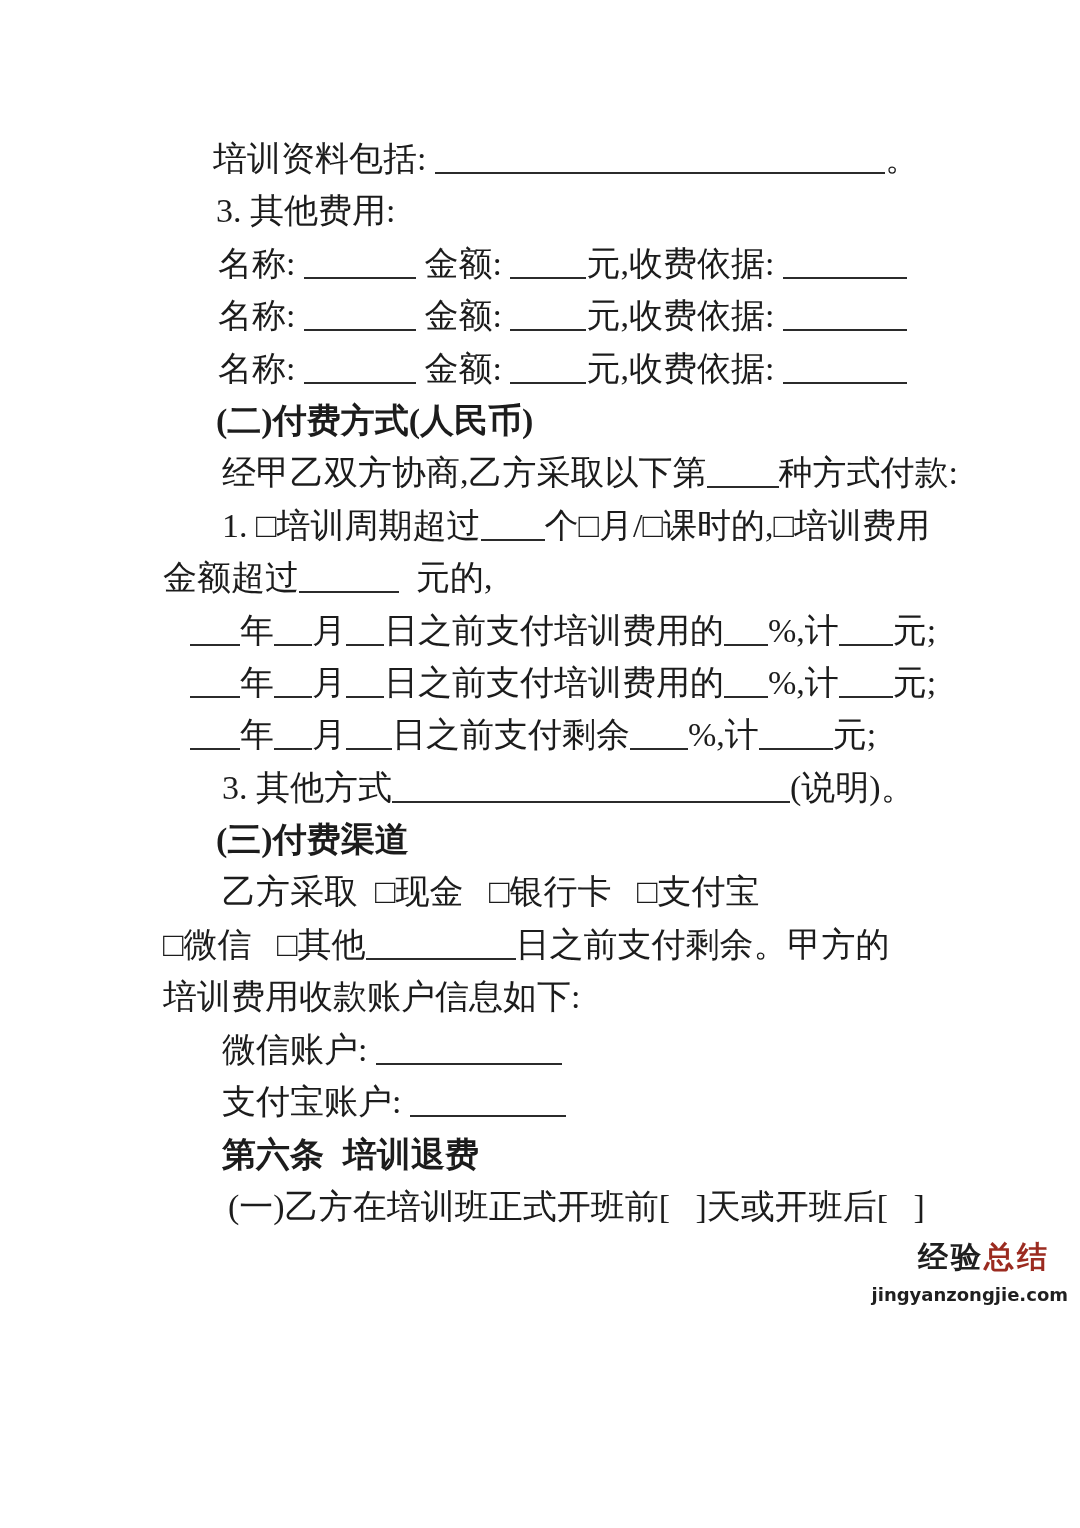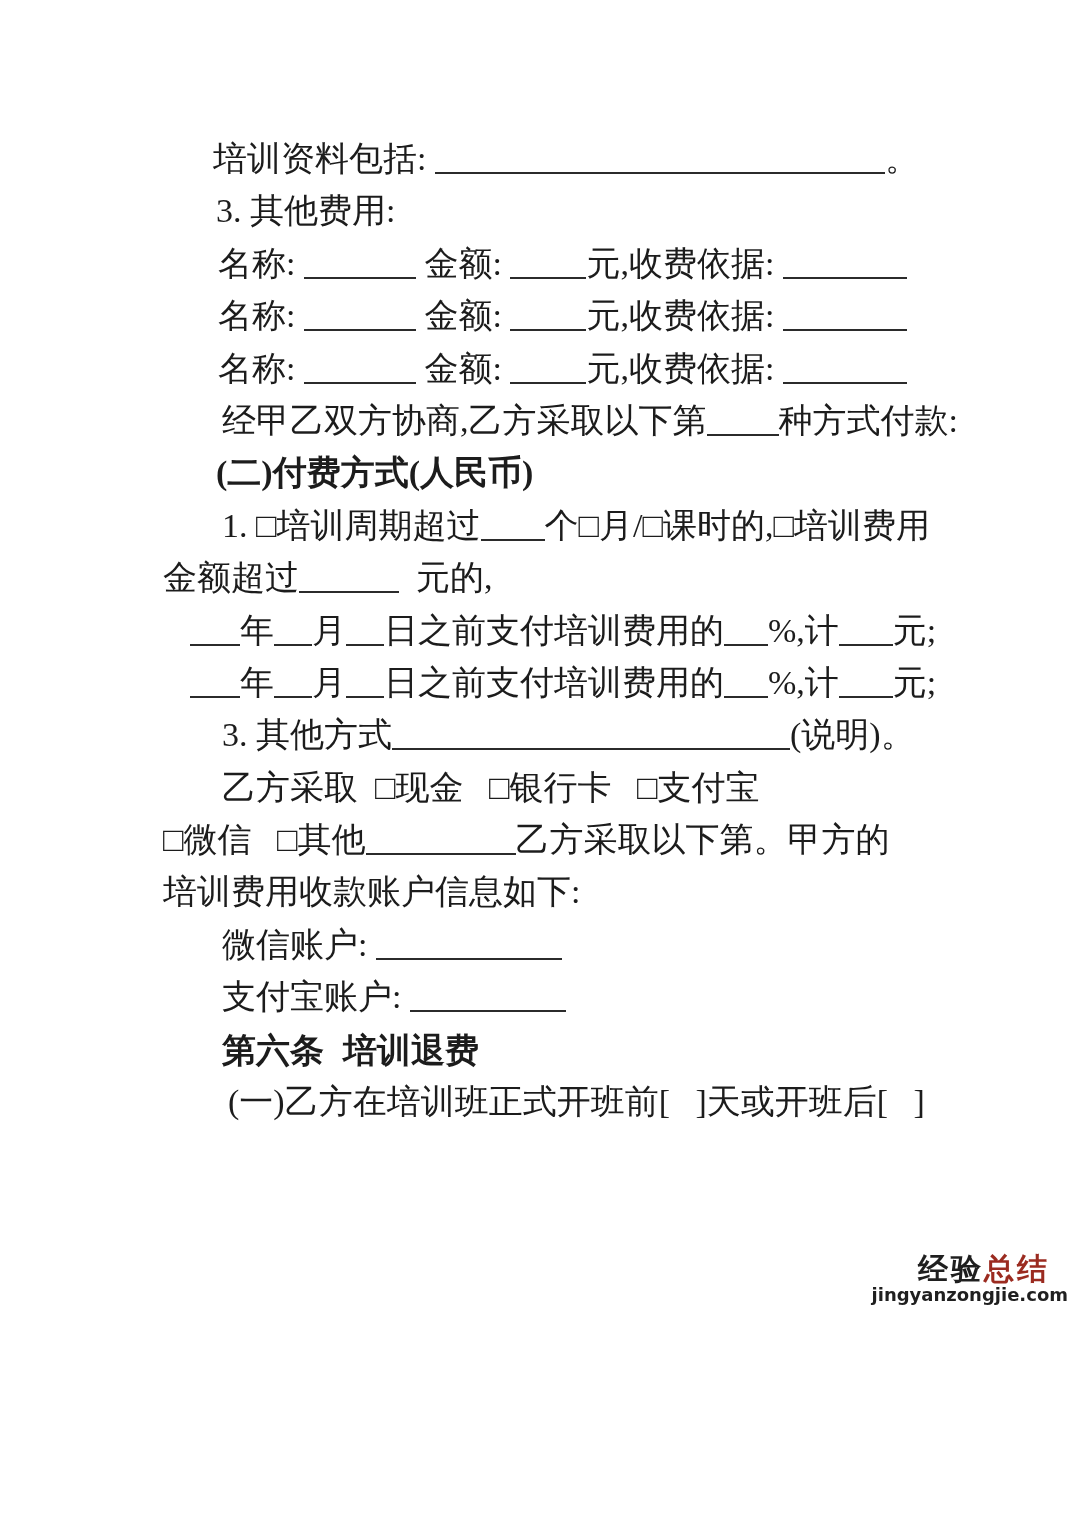--- a/index.html
+++ b/index.html
@@ -50,48 +50,50 @@
     bottom: 8px;
     text-align: right;
     font-family: "DejaVu Sans", "Liberation Sans", sans-serif;
     line-height: 1;
   }
   .wm-brand {
     font-size: 30px;
     font-weight: bold;
     letter-spacing: 3px;
     margin-right: 18px;
-    margin-bottom: 2px;
+    margin-bottom: 14px;
   }
   .wm-site {
     font-size: 18px;
     font-weight: bold;
     letter-spacing: 0px;
   }
 </style>
 </head>
 <body>
 
 <div class="page">
 
   <div class="doc">
       <div class="line" style="padding-left: 50px;"><span>培训资料包括: </span><span class="blank" style="width: 450px;"></span><span>。</span></div>
       <div class="line" style="padding-left: 53px;"><span>3. 其他费用:</span></div>
       <div class="line" style="padding-left: 55px;"><span>名称: </span><span class="blank" style="width: 112px;"></span><span> 金额: </span><span class="blank" style="width: 76px;"></span><span>元,收费依据: </span><span class="blank" style="width: 124px;"></span></div>
       <div class="line" style="padding-left: 55px;"><span>名称: </span><span class="blank" style="width: 112px;"></span><span> 金额: </span><span class="blank" style="width: 76px;"></span><span>元,收费依据: </span><span class="blank" style="width: 124px;"></span></div>
       <div class="line" style="padding-left: 55px;"><span>名称: </span><span class="blank" style="width: 112px;"></span><span> 金额: </span><span class="blank" style="width: 76px;"></span><span>元,收费依据: </span><span class="blank" style="width: 124px;"></span></div>
+      <div class="line heading" style="padding-left: 53px;"><span>(二)付费方式(人民币)</span></div>
       <div class="line" style="padding-left: 59px;"><span>经甲乙双方协商,乙方采取以下第</span><span class="blank" style="width: 72px;"></span><span>种方式付款:</span></div>
-      <div class="line heading" style="padding-left: 53px;"><span>(二)付费方式(人民币)</span></div>
       <div class="line" style="padding-left: 59px;"><span>1. □培训周期超过</span><span class="blank" style="width: 64px;"></span><span>个□月/□课时的,□培训费用</span></div>
       <div class="line" style="padding-left: 0px;"><span>金额超过</span><span class="blank" style="width: 100px;"></span><span>  元的,</span></div>
       <div class="line" style="padding-left: 27px;"><span class="blank" style="width: 50px;"></span><span>年</span><span class="blank" style="width: 38px;"></span><span>月</span><span class="blank" style="width: 38px;"></span><span>日之前支付培训费用的</span><span class="blank" style="width: 44px;"></span><span>%,计</span><span class="blank" style="width: 54px;"></span><span>元;</span></div>
       <div class="line" style="padding-left: 27px;"><span class="blank" style="width: 50px;"></span><span>年</span><span class="blank" style="width: 38px;"></span><span>月</span><span class="blank" style="width: 38px;"></span><span>日之前支付培训费用的</span><span class="blank" style="width: 44px;"></span><span>%,计</span><span class="blank" style="width: 54px;"></span><span>元;</span></div>
+      <div class="line" style="padding-left: 27px;"><span class="blank" style="width: 50px;"></span><span>年</span><span class="blank" style="width: 38px;"></span><span>月</span><span class="blank" style="width: 46px;"></span><span>日之前支付剩余</span><span class="blank" style="width: 58px;"></span><span>%,计</span><span class="blank" style="width: 74px;"></span><span>元;</span></div>
       <div class="line" style="padding-left: 59px;"><span>3. 其他方式</span><span class="blank" style="width: 398px;"></span><span>(说明)。</span></div>
+      <div class="line heading" style="padding-left: 53px;"><span>(三)付费渠道</span></div>
       <div class="line" style="padding-left: 59px;"><span>乙方采取  □现金   □银行卡   □支付宝</span></div>
-      <div class="line" style="padding-left: 0px;"><span>□微信   □其他</span><span class="blank" style="width: 150px;"></span><span>乙方采取以下第。甲方的</span></div>
+      <div class="line" style="padding-left: 0px;"><span>□微信   □其他</span><span class="blank" style="width: 150px;"></span><span>日之前支付剩余。甲方的</span></div>
       <div class="line" style="padding-left: 0px;"><span>培训费用收款账户信息如下:</span></div>
       <div class="line" style="padding-left: 59px;"><span>微信账户: </span><span class="blank" style="width: 186px;"></span></div>
       <div class="line" style="padding-left: 59px;"><span>支付宝账户: </span><span class="blank" style="width: 156px;"></span></div>
       <div class="line heading-sans" style="padding-left: 59px;"><span>第六条  培训退费</span></div>
       <div class="line" style="padding-left: 65px;"><span>(一)乙方在培训班正式开班前[   ]天或开班后[   ]</span></div>
     </div>
 
   <div class="page-num">6</div>
 
   <div class="wm">

